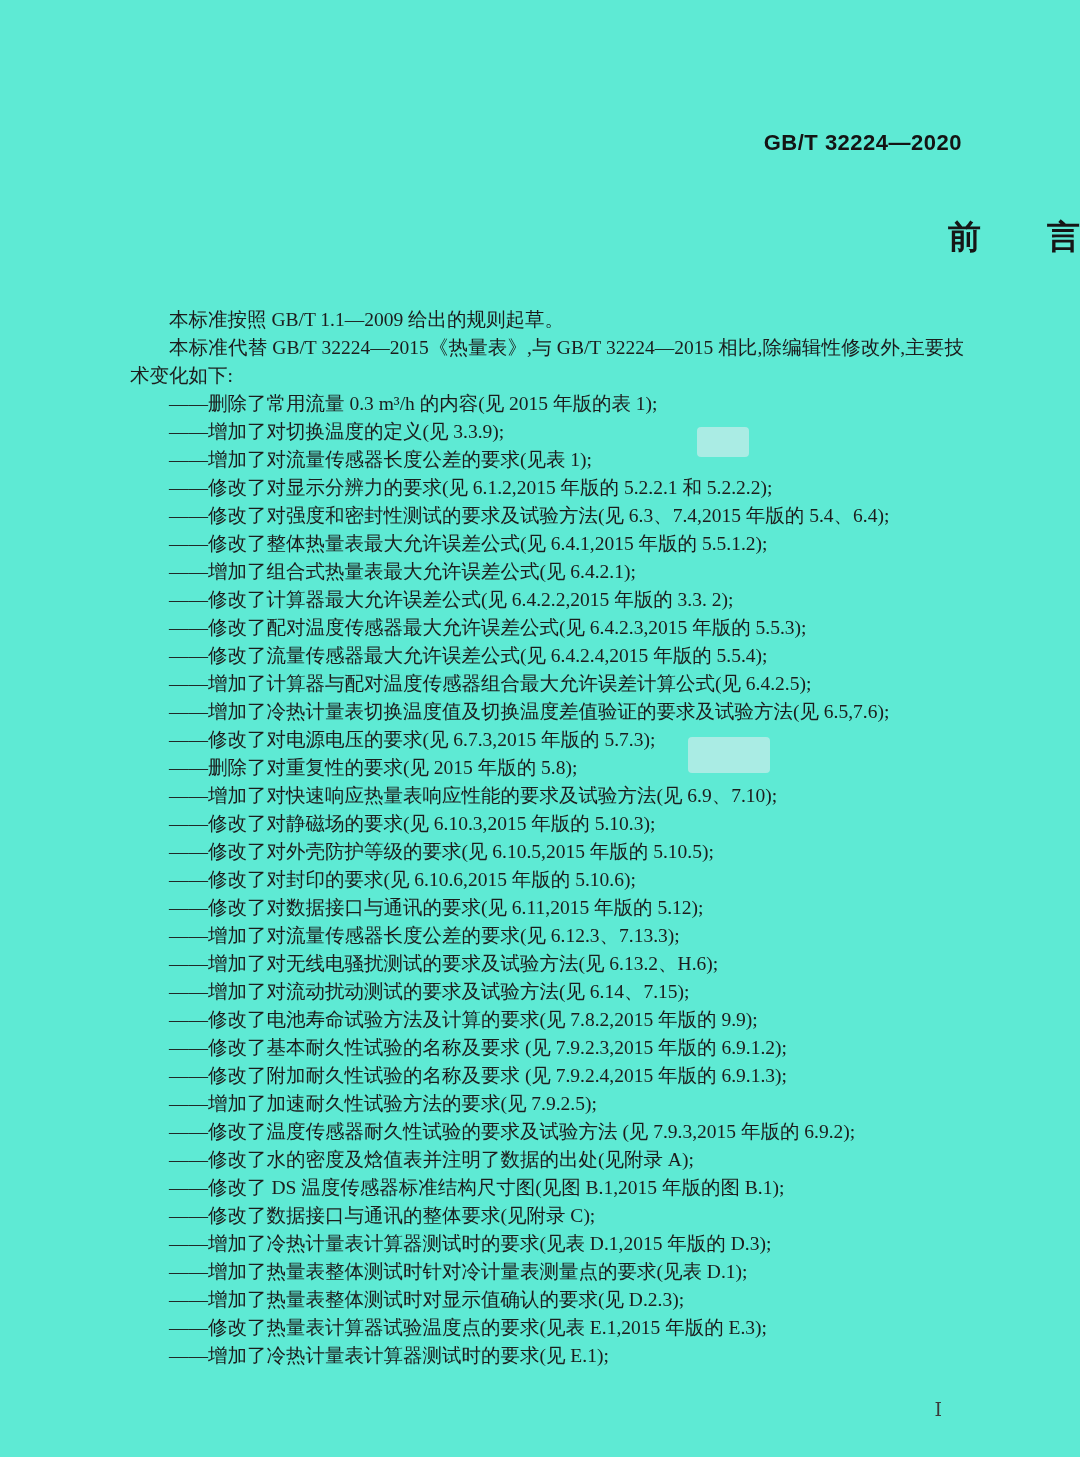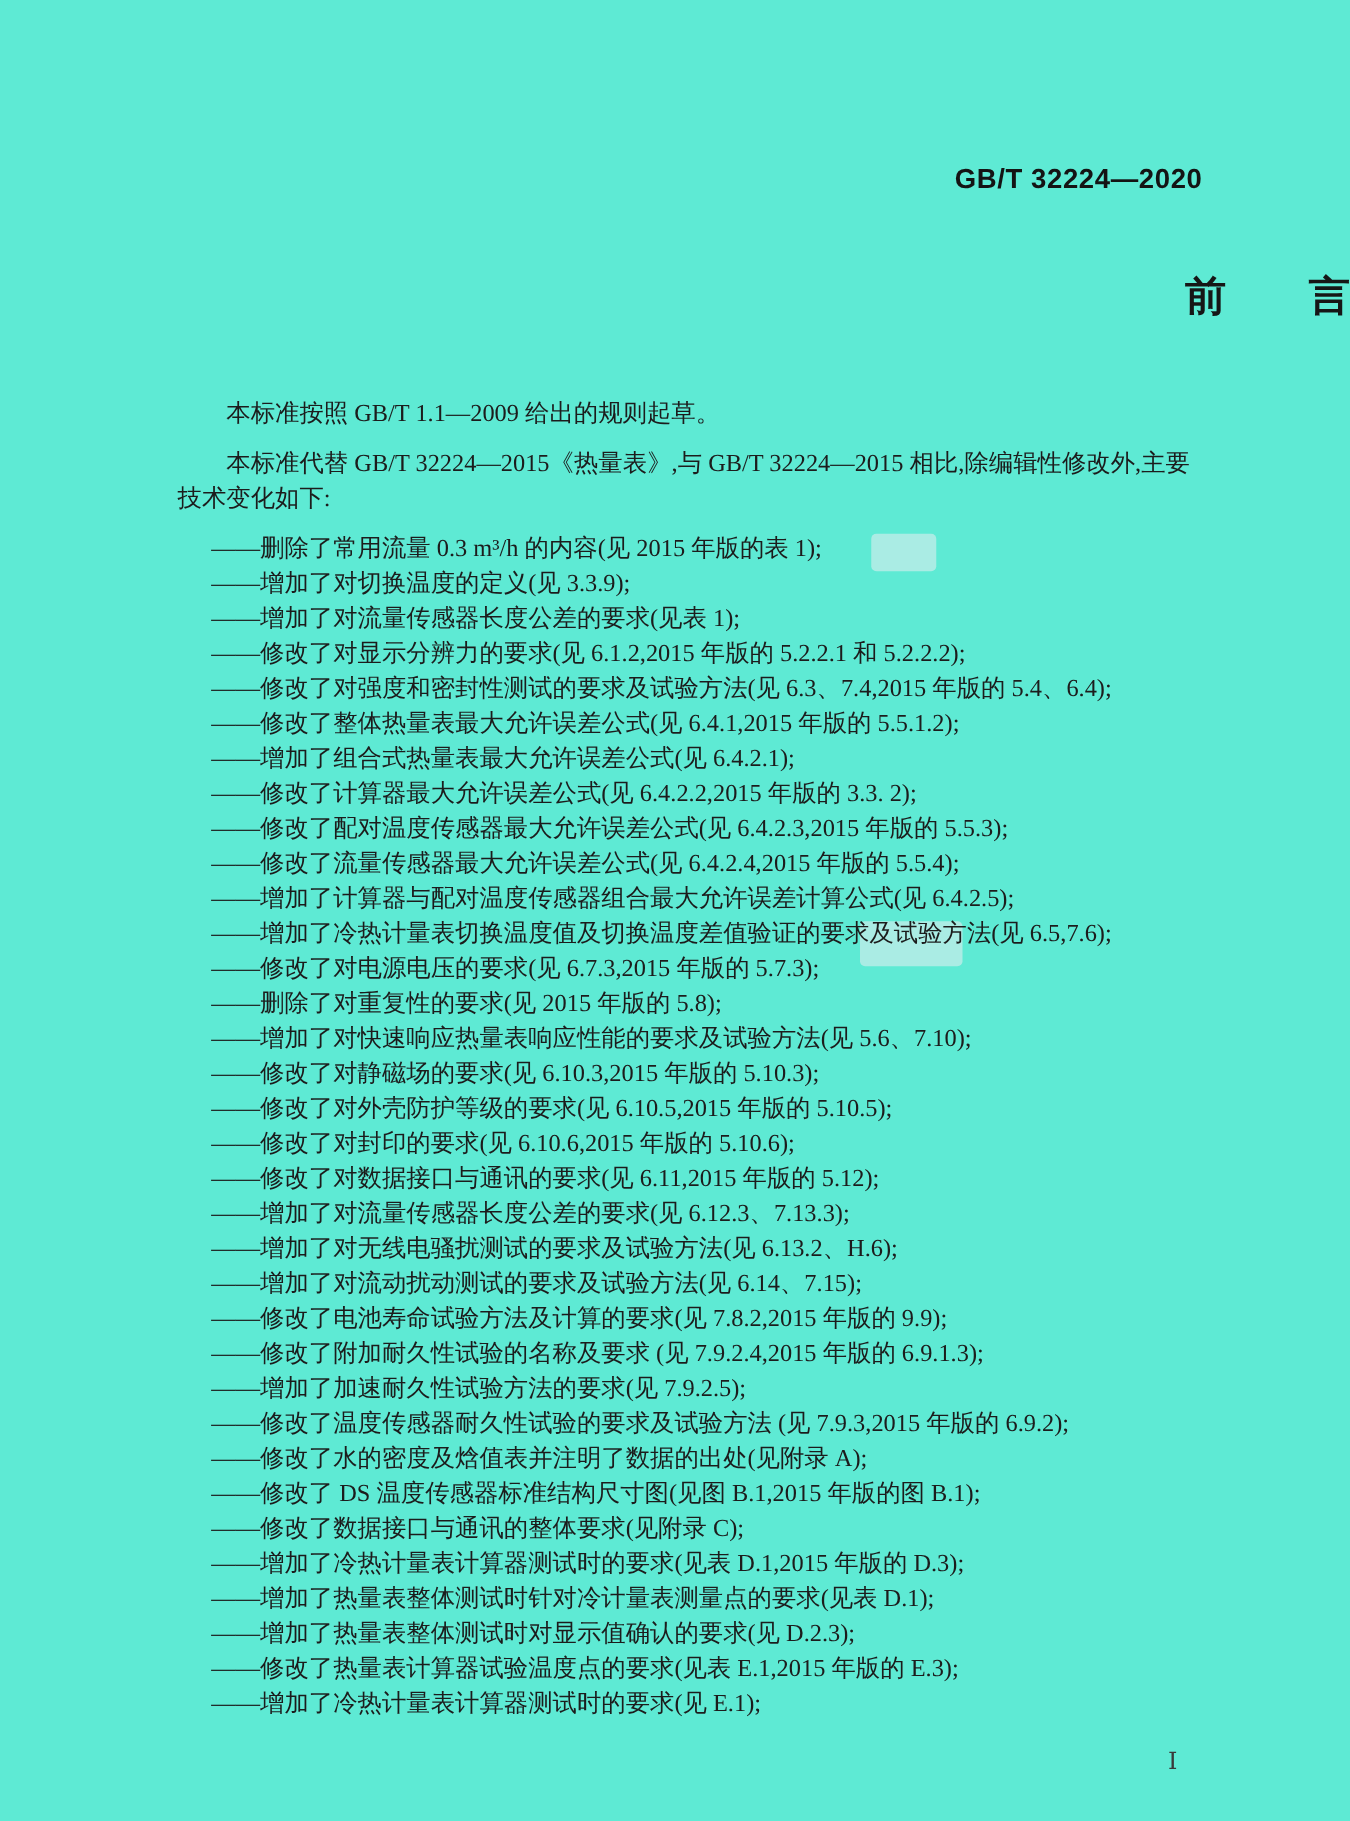--- a/index.html
+++ b/index.html
@@ -45,21 +45,21 @@
     position: absolute;
     top: 306px;
     left: 130px;
     width: 834px;
     font-size: 19.5px;
     line-height: 28px;
     text-align: justify;
   }
   .paragraph {
     text-indent: 2em;
-    margin: 12px;
+    margin: 0;
   }
   .change-item {
     padding-left: 2em;
     margin: 0;
     white-space: nowrap;
   }
   .page-number {
     position: absolute;
     top: 1398px;
     right: 138px;
@@ -103,29 +103,30 @@
         <p class="change-item">——修改了对强度和密封性测试的要求及试验方法(见 6.3、7.4,2015 年版的 5.4、6.4);</p>
         <p class="change-item">——修改了整体热量表最大允许误差公式(见 6.4.1,2015 年版的 5.5.1.2);</p>
         <p class="change-item">——增加了组合式热量表最大允许误差公式(见 6.4.2.1);</p>
         <p class="change-item">——修改了计算器最大允许误差公式(见 6.4.2.2,2015 年版的 3.3. 2);</p>
         <p class="change-item">——修改了配对温度传感器最大允许误差公式(见 6.4.2.3,2015 年版的 5.5.3);</p>
         <p class="change-item">——修改了流量传感器最大允许误差公式(见 6.4.2.4,2015 年版的 5.5.4);</p>
         <p class="change-item">——增加了计算器与配对温度传感器组合最大允许误差计算公式(见 6.4.2.5);</p>
         <p class="change-item">——增加了冷热计量表切换温度值及切换温度差值验证的要求及试验方法(见 6.5,7.6);</p>
         <p class="change-item">——修改了对电源电压的要求(见 6.7.3,2015 年版的 5.7.3);</p>
         <p class="change-item">——删除了对重复性的要求(见 2015 年版的 5.8);</p>
-        <p class="change-item">——增加了对快速响应热量表响应性能的要求及试验方法(见 5.6、7.10);</p>
+        <p class="change-item">——增加了对快速响应热量表响应性能的要求及试验方法(见 6.9、7.10);</p>
         <p class="change-item">——修改了对静磁场的要求(见 6.10.3,2015 年版的 5.10.3);</p>
         <p class="change-item">——修改了对外壳防护等级的要求(见 6.10.5,2015 年版的 5.10.5);</p>
         <p class="change-item">——修改了对封印的要求(见 6.10.6,2015 年版的 5.10.6);</p>
         <p class="change-item">——修改了对数据接口与通讯的要求(见 6.11,2015 年版的 5.12);</p>
         <p class="change-item">——增加了对流量传感器长度公差的要求(见 6.12.3、7.13.3);</p>
         <p class="change-item">——增加了对无线电骚扰测试的要求及试验方法(见 6.13.2、H.6);</p>
         <p class="change-item">——增加了对流动扰动测试的要求及试验方法(见 6.14、7.15);</p>
         <p class="change-item">——修改了电池寿命试验方法及计算的要求(见 7.8.2,2015 年版的 9.9);</p>
+        <p class="change-item">——修改了基本耐久性试验的名称及要求 (见 7.9.2.3,2015 年版的 6.9.1.2);</p>
         <p class="change-item">——修改了附加耐久性试验的名称及要求 (见 7.9.2.4,2015 年版的 6.9.1.3);</p>
         <p class="change-item">——增加了加速耐久性试验方法的要求(见 7.9.2.5);</p>
         <p class="change-item">——修改了温度传感器耐久性试验的要求及试验方法 (见 7.9.3,2015 年版的 6.9.2);</p>
         <p class="change-item">——修改了水的密度及焓值表并注明了数据的出处(见附录 A);</p>
         <p class="change-item">——修改了 DS 温度传感器标准结构尺寸图(见图 B.1,2015 年版的图 B.1);</p>
         <p class="change-item">——修改了数据接口与通讯的整体要求(见附录 C);</p>
         <p class="change-item">——增加了冷热计量表计算器测试时的要求(见表 D.1,2015 年版的 D.3);</p>
         <p class="change-item">——增加了热量表整体测试时针对冷计量表测量点的要求(见表 D.1);</p>
         <p class="change-item">——增加了热量表整体测试时对显示值确认的要求(见 D.2.3);</p>
         <p class="change-item">——修改了热量表计算器试验温度点的要求(见表 E.1,2015 年版的 E.3);</p>

